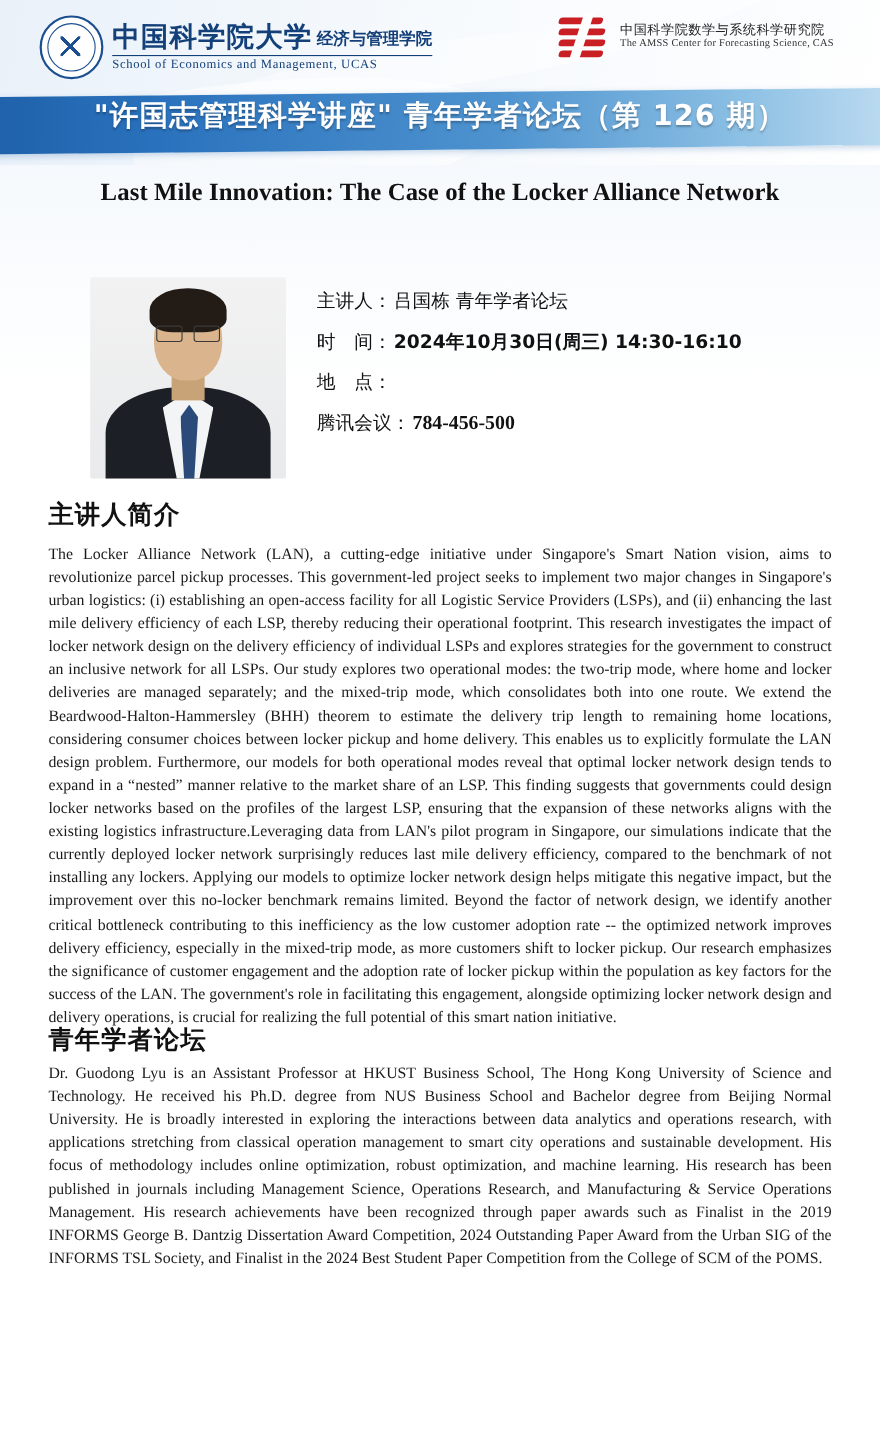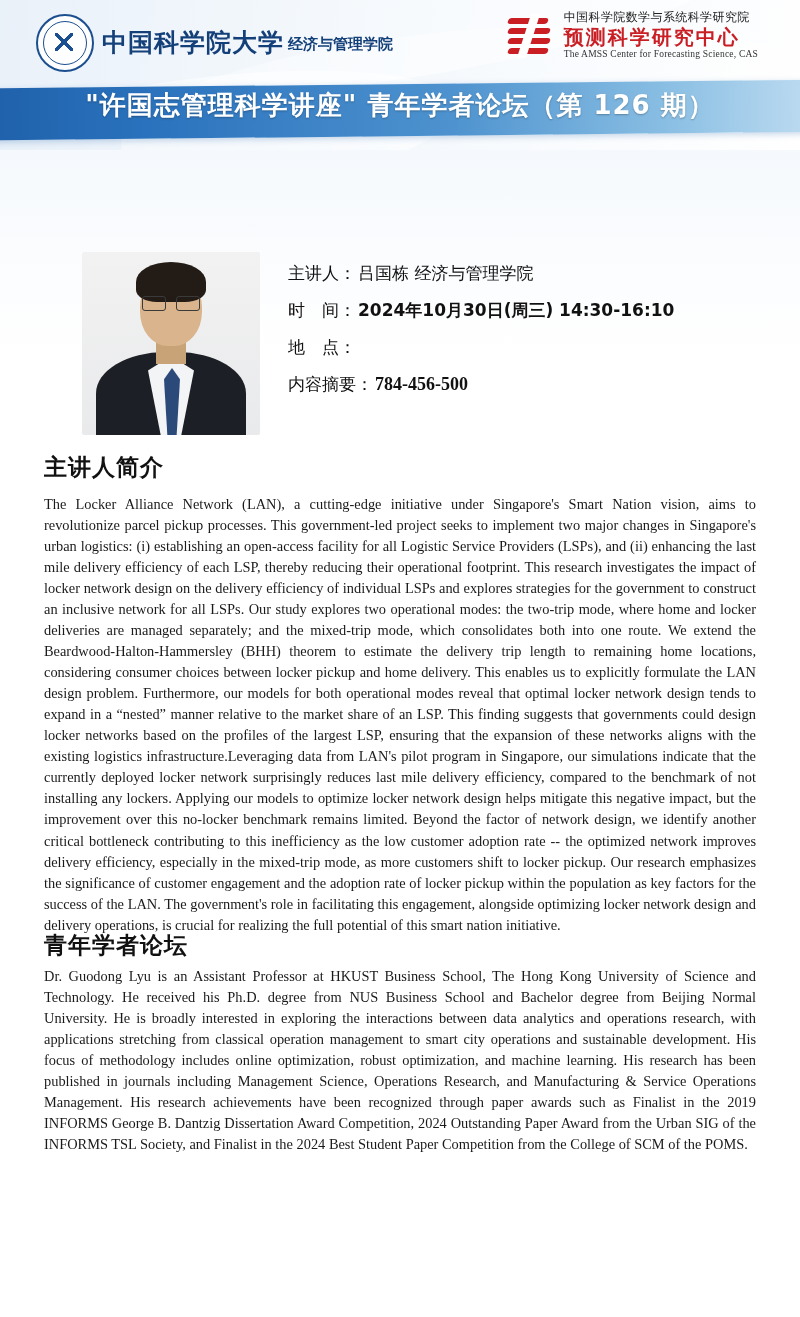--- a/index.html
+++ b/index.html
@@ -406,64 +406,65 @@
   </div>
   <div class="blue-ribbon"></div>
   <div class="blue-ribbon-dark"></div>
 
   <div class="logo-left">
     <div class="ucas-seal"></div>
     <div class="logo-left-text">
       <div class="ucas-cn">
         <span>中国科学院大学</span><span class="sub">经济与管理学院</span>
       </div>
+      <div class="ucas-en">School of Economics and Management, UCAS</div>
     </div>
   </div>
 
   <div class="logo-right">
     <div class="amss-mark">
       <span></span>
         <span></span>
         <span></span>
         <span></span>
     </div>
     <div class="amss-text">
       <div class="amss-cn1">中国科学院数学与系统科学研究院</div>
-      <div class="amss-cn2">预测科学研究中心</div>
       <div class="amss-en">The AMSS Center for Forecasting Science, CAS</div>
     </div>
   </div>
 
   <div class="ribbon-title">"许国志管理科学讲座" 青年学者论坛（第 126 期）</div>
 
+  <div class="en-title">Last Mile Innovation: The Case of the Locker Alliance Network</div>
 
   <div class="photo">
     <div class="ph-suit"></div>
     <div class="ph-shirt"></div>
     <div class="ph-tie"></div>
     <div class="ph-neck"></div>
     <div class="ph-head"></div>
     <div class="ph-hair"></div>
     <div class="ph-glasses"></div>
   </div>
 
   <div class="info">
     <div class="info-row">
       <span class="info-label">主讲人：</span>
-      <span class="info-value cn">吕国栋  经济与管理学院</span>
+      <span class="info-value cn">吕国栋  青年学者论坛</span>
     </div>
     <div class="info-row">
       <span class="info-label">时　间：</span>
       <span class="info-value cnb">2024年10月30日(周三) 14:30-16:10</span>
     </div>
     <div class="info-row">
       <span class="info-label">地　点：</span>
     </div>
     <div class="info-row">
-      <span class="info-label">内容摘要：</span>
+      <span class="info-label">腾讯会议：</span>
       <span class="info-value">784-456-500</span>
     </div>
   </div>
 
   <div class="sec-head sec-abstract">主讲人简介</div>
   <div class="body-text abstract-text">The Locker Alliance Network (LAN), a cutting-edge initiative under Singapore's Smart Nation vision, aims to revolutionize parcel pickup processes. This government-led project seeks to implement two major changes in Singapore's urban logistics: (i) establishing an open-access facility for all Logistic Service Providers (LSPs), and (ii) enhancing the last mile delivery efficiency of each LSP, thereby reducing their operational footprint. This research investigates the impact of locker network design on the delivery efficiency of individual LSPs and explores strategies for the government to construct an inclusive network for all LSPs. Our study explores two operational modes: the two-trip mode, where home and locker deliveries are managed separately; and the mixed-trip mode, which consolidates both into one route. We extend the Beardwood-Halton-Hammersley (BHH) theorem to estimate the delivery trip length to remaining home locations, considering consumer choices between locker pickup and home delivery. This enables us to explicitly formulate the LAN design problem. Furthermore, our models for both operational modes reveal that optimal locker network design tends to expand in a “nested” manner relative to the market share of an LSP. This finding suggests that governments could design locker networks based on the profiles of the largest LSP, ensuring that the expansion of these networks aligns with the existing logistics infrastructure.Leveraging data from LAN's pilot program in Singapore, our simulations indicate that the currently deployed locker network surprisingly reduces last mile delivery efficiency, compared to the benchmark of not installing any lockers. Applying our models to optimize locker network design helps mitigate this negative impact, but the improvement over this no-locker benchmark remains limited. Beyond the factor of network design, we identify another critical bottleneck contributing to this inefficiency as the low customer adoption rate -- the optimized network improves delivery efficiency, especially in the mixed-trip mode, as more customers shift to locker pickup. Our research emphasizes the significance of customer engagement and the adoption rate of locker pickup within the population as key factors for the success of the LAN. The government's role in facilitating this engagement, alongside optimizing locker network design and delivery operations, is crucial for realizing the full potential of this smart nation initiative.</div>
 
   <div class="sec-head sec-bio">青年学者论坛</div>
   <div class="body-text bio-text">Dr. Guodong Lyu is an Assistant Professor at HKUST Business School, The Hong Kong University of Science and Technology. He received his Ph.D. degree from NUS Business School and Bachelor degree from Beijing Normal University. He is broadly interested in exploring the interactions between data analytics and operations research, with applications stretching from classical operation management to smart city operations and sustainable development. His focus of methodology includes online optimization, robust optimization, and machine learning. His research has been published in journals including Management Science, Operations Research, and Manufacturing &amp; Service Operations Management. His research achievements have been recognized through paper awards such as Finalist in the 2019 INFORMS George B. Dantzig Dissertation Award Competition, 2024 Outstanding Paper Award from the Urban SIG of the INFORMS TSL Society, and Finalist in the 2024 Best Student Paper Competition from the College of SCM of the POMS.</div>
 

